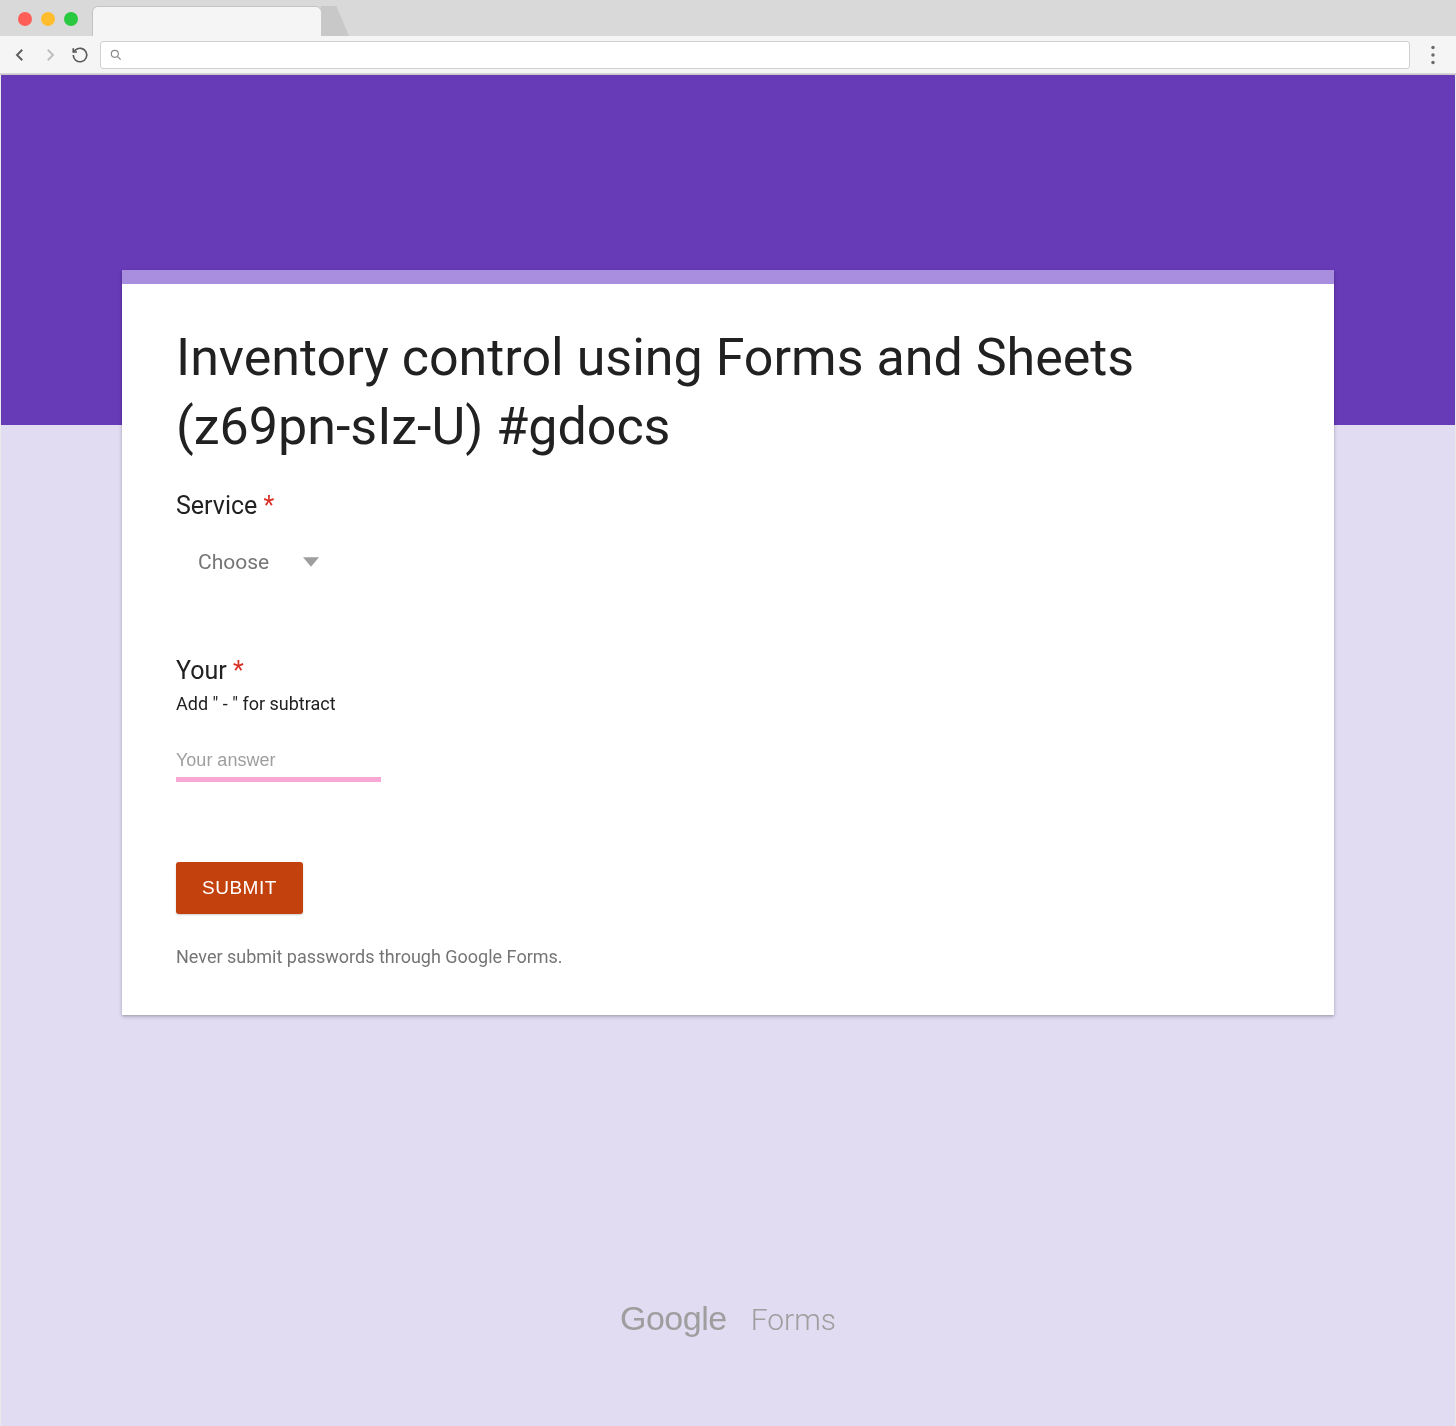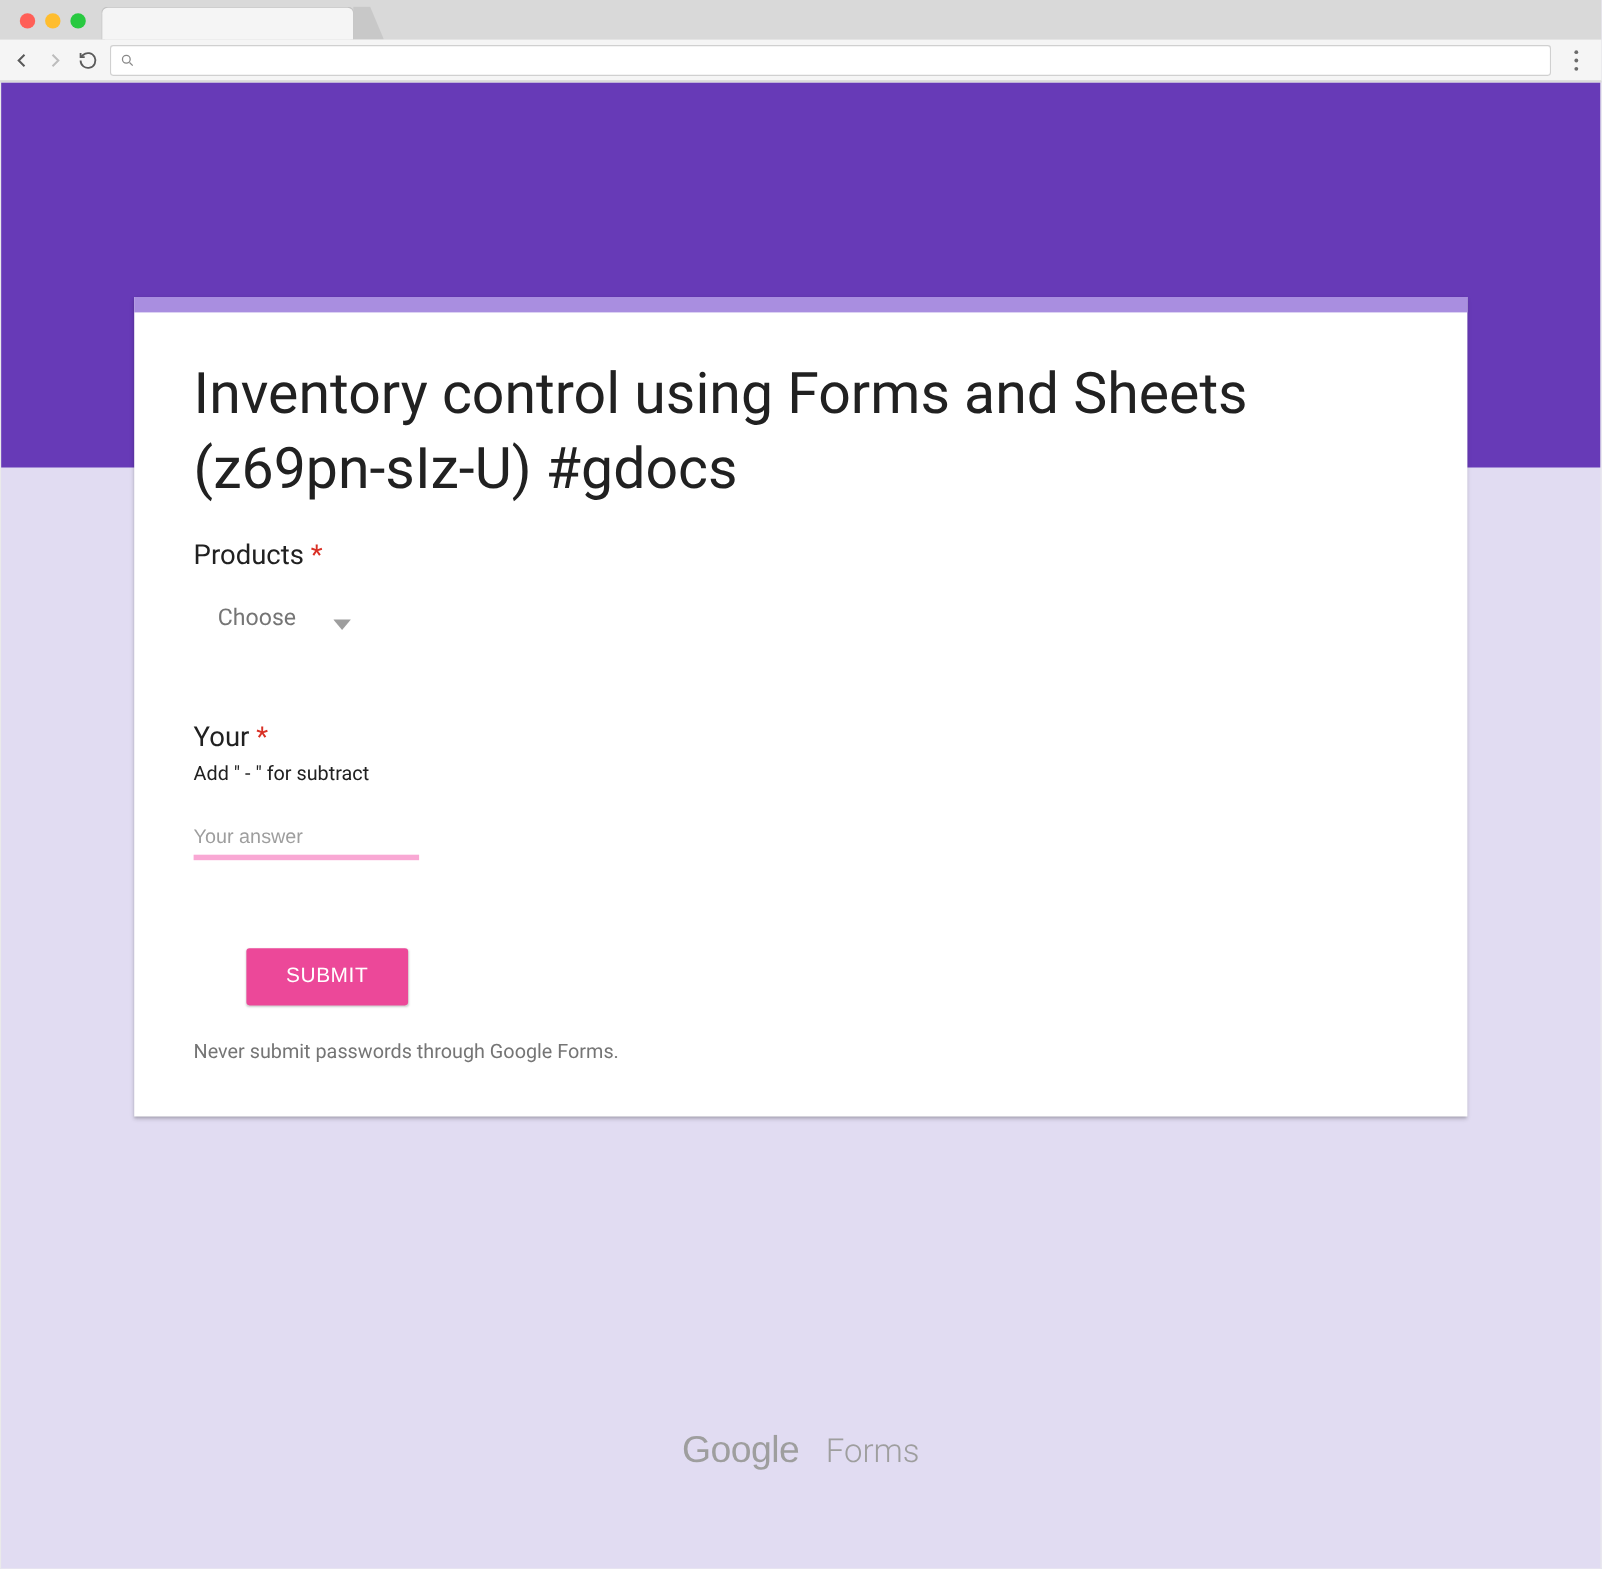--- a/index.html
+++ b/index.html
@@ -143,53 +143,52 @@
   }
   .q-label .star { color: #d93025; }
   .q-help {
     font-size: 18px;
     color: #212121;
     margin-top: 2px;
     margin-bottom: 30px;
   }
   .dropdown {
     display: inline-flex;
-    align-items: flex-end;
+    align-items: center;
     gap: 34px;
     padding: 10px 16px 10px 22px;
     color: #757575;
     font-size: 21px;
     cursor: pointer;
     margin-top: 12px;
   }
   .dropdown svg { width: 16px; height: 12px; fill: #9e9e9e; }
   .text-input {
     border: none;
     border-bottom: 5px solid #f9a8d4;
     font-size: 18px;
     color: #212121;
     padding: 6px 0;
     width: 205px;
     outline: none;
     background: transparent;
   }
   .text-input::placeholder { color: #9e9e9e; }
   .submit-btn {
-    background: #ec4899;
+    background: #c2410c;
     color: #ffffff;
     border: none;
     font-size: 19px;
     font-weight: 500;
     letter-spacing: 0.5px;
-    padding: 15px 36px;
+    padding: 15px 26px;
     border-radius: 3px;
     cursor: pointer;
     box-shadow: 0 1px 2px rgba(0,0,0,0.2);
     margin-top: 40px;
-    margin-left: 48px;
   }
   .pw-note {
     color: #757575;
     font-size: 18px;
     margin-top: 32px;
   }
 
   .footer {
     position: absolute;
     top: 1190px;
@@ -274,21 +273,21 @@
   <div class="form-card">
     <div class="card-accent"></div>
     <div class="card-body">
 
       <h1 class="form-title">Inventory control using Forms and Sheets (z69pn-sIz-U) #gdocs</h1>
 
 
       
       <div class="question">
         <div class="q-label">
-          <span>Products</span>
+          <span>Service</span>
           <span class="star">*</span>
         </div>
         <div class="dropdown">
           <span>Choose</span>
           <svg viewBox="0 0 20 12">
               <path d="M0 0 L10 12 L20 0 Z"></path>
             </svg>
         </div>
       </div>
 

